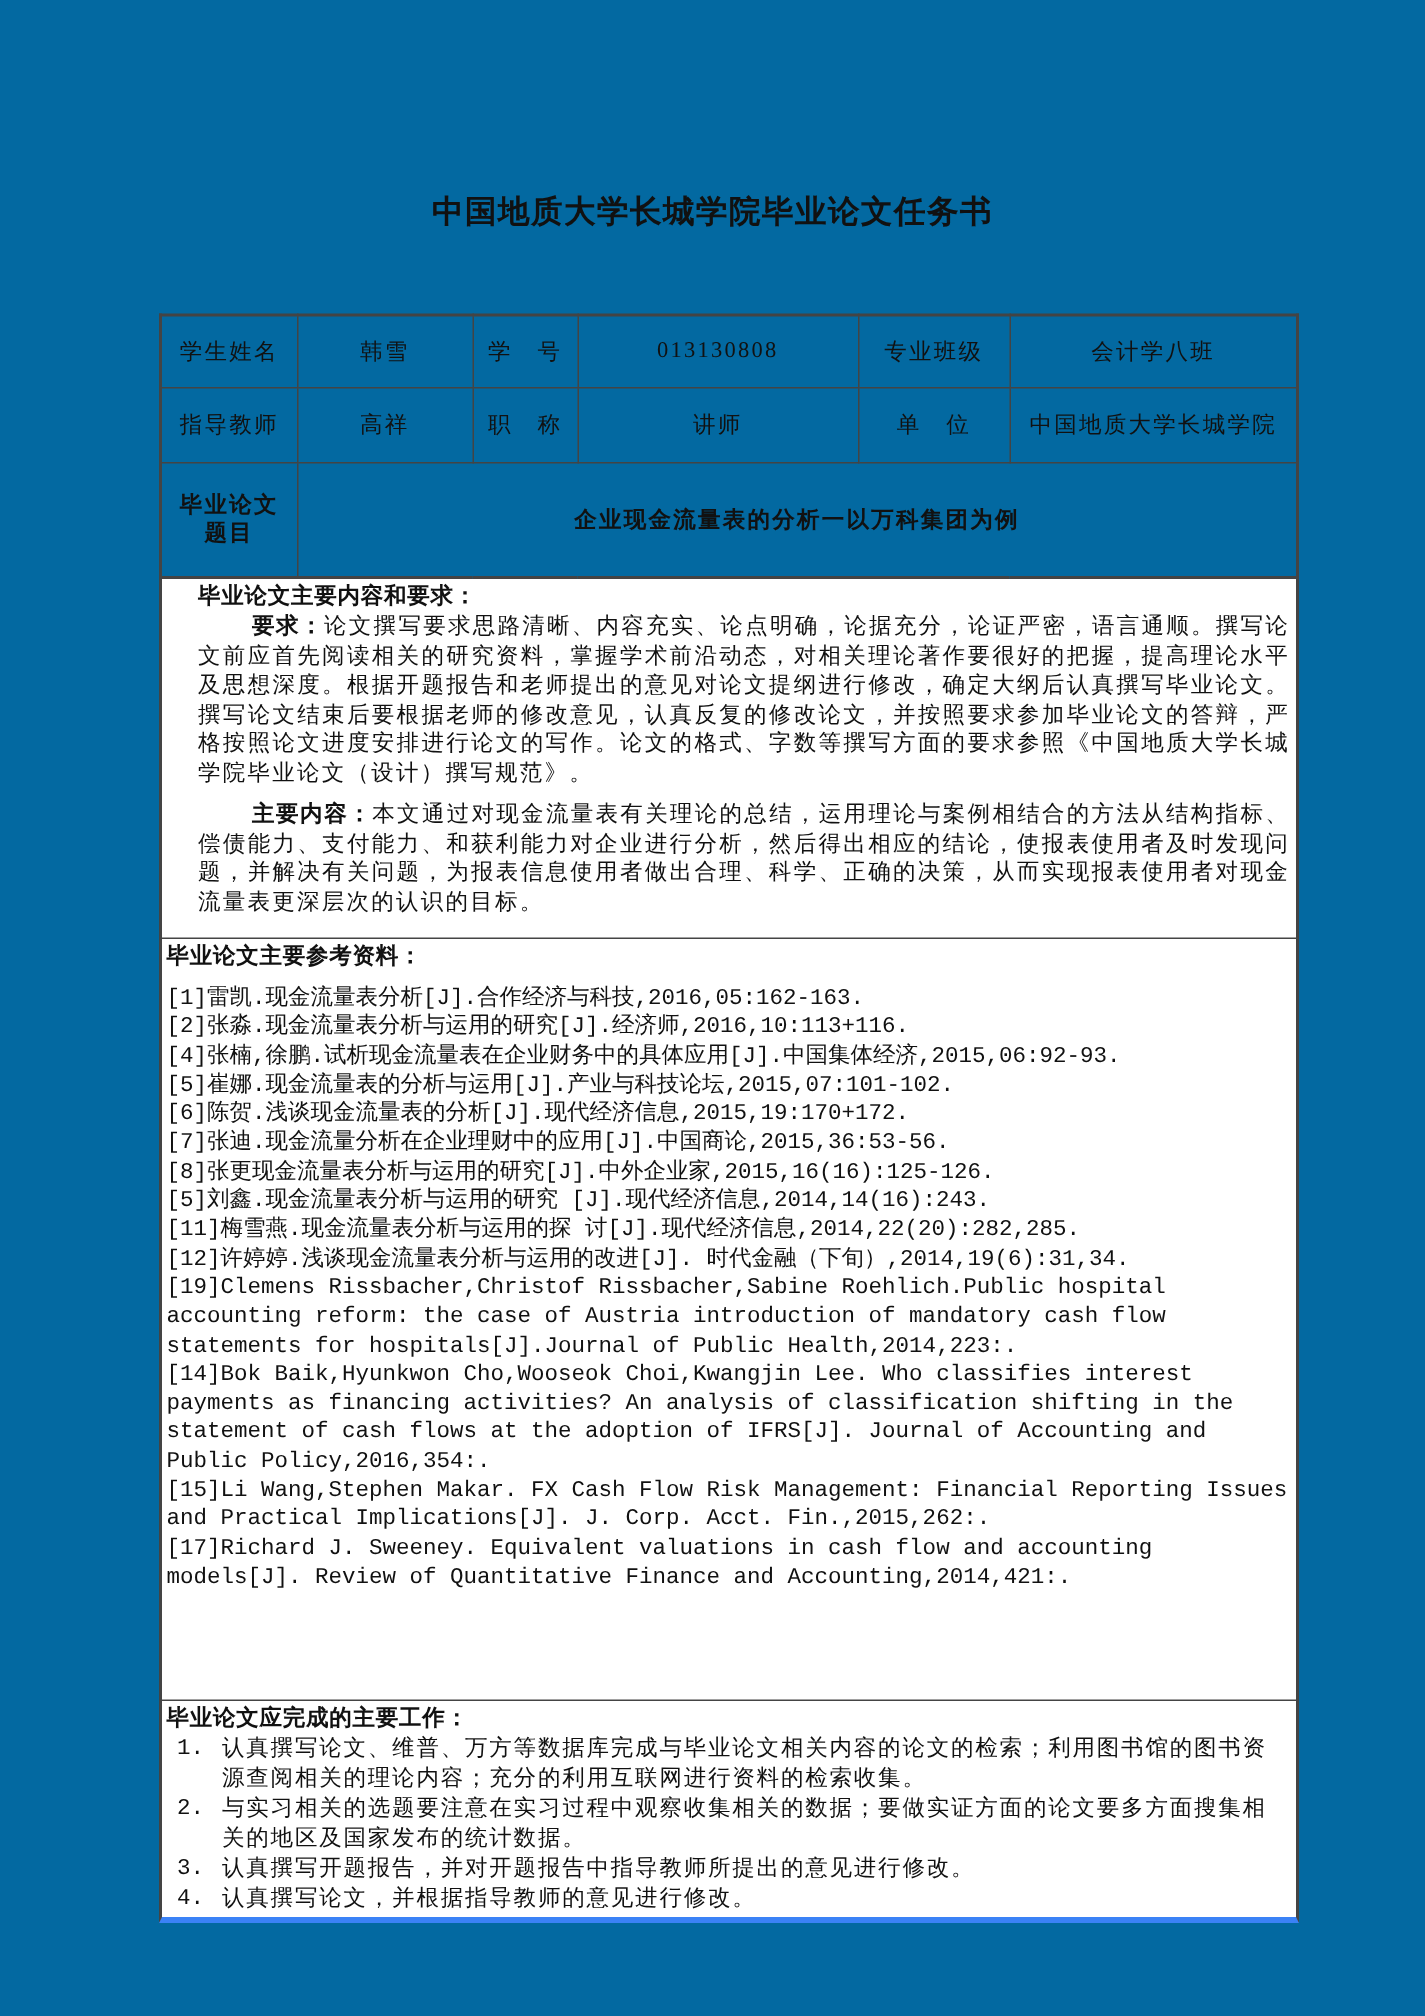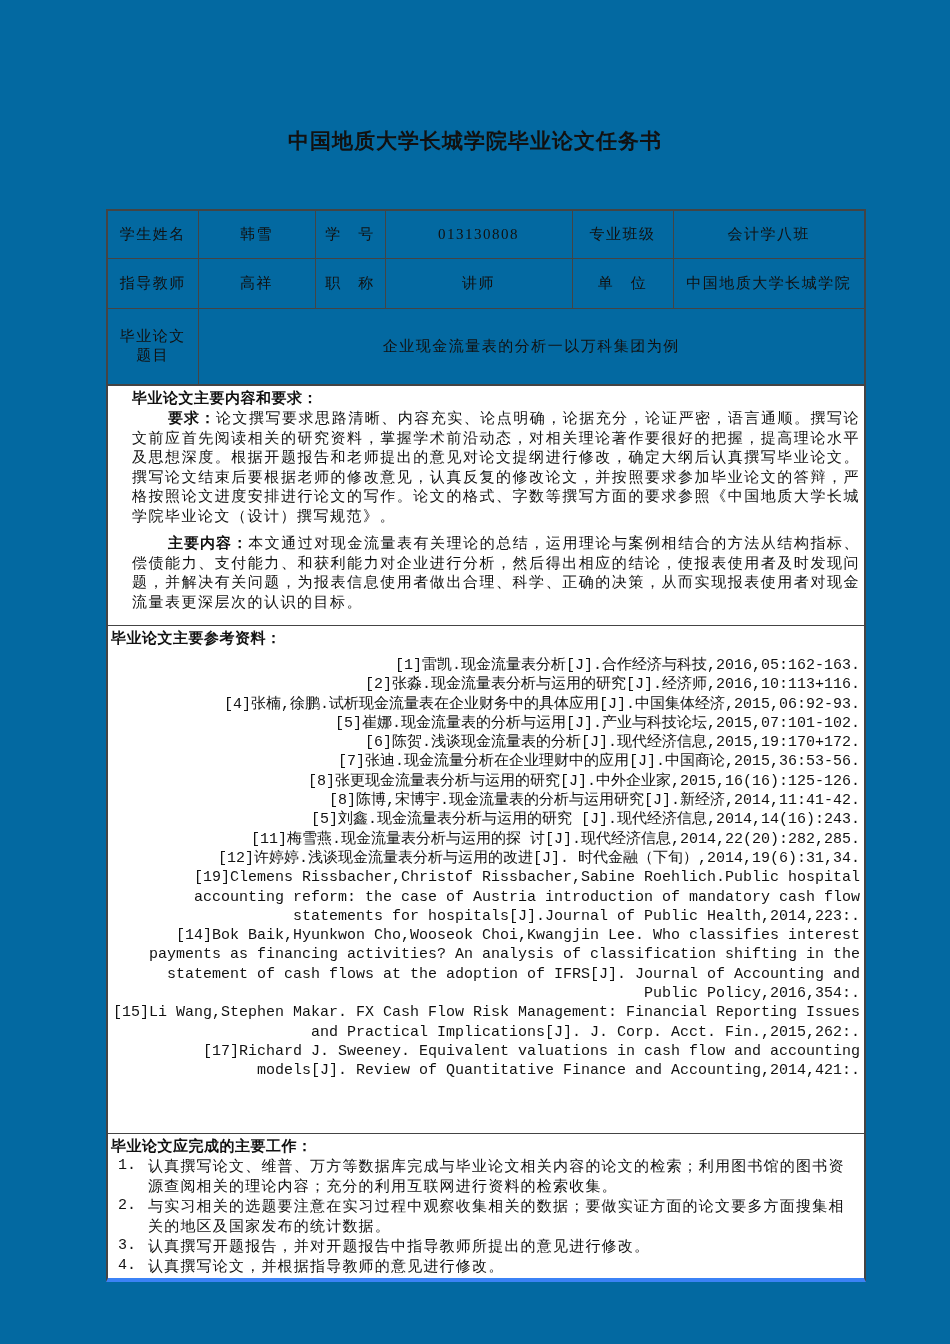--- a/index.html
+++ b/index.html
@@ -15,21 +15,21 @@
   .doc { position:absolute; left:106px; top:165px; width:760px;margin-top:44px; }
 
   table.info-table {
     border-collapse:collapse; width:760px; table-layout:fixed;
     border:2px solid #444444;
   }
   table.info-table td {
     border:1px solid #444444; text-align:center; vertical-align:middle;
     font-size:15px; letter-spacing:1.5px; padding:2px; overflow:hidden;
   }
-  tr.r1 { height:48px; } tr.r2 { height:50px; } tr.r3 { height:77px; }
+  tr.r1 { height:48px; } tr.r2 { height:50px; } tr.r3 { height:77px;font-weight:bold; }
 
   .box {
     box-sizing:border-box; width:760px;
     border-left:2px solid #444444; border-right:2px solid #444444;
     border-bottom:1px solid #444444;
     padding:2px 4px 2px 3px; background:#ffffff;
   }
   .box.content { min-height:240px;padding-left:24px; }
   .box.refs    { min-height:508px; }
   .box.work    { min-height:140px; border-bottom:4px solid #3b82f6; }
@@ -40,21 +40,21 @@
   }
   .para {
     margin:0; font-size:15px; line-height:19.5px; letter-spacing:1.5px;
     text-align:justify; text-indent:36px;
   }
   .para.first { margin-top:7px; }
   .para-label { font-family:"Liberation Sans", sans-serif; letter-spacing:1px; }
 
   .ref-list { margin-top:8px; }
   .ref-item {
-    font-size:15px; line-height:19.3px; text-align:right;
+    font-size:15px; line-height:19.3px; text-align:left;
     font-family:"Liberation Mono", monospace; word-break:break-word; margin:0;
   }
 
   .work-list { margin:0; padding:0; list-style:none; }
   .work-item { display:flex; font-size:15px; line-height:20px; letter-spacing:1.2px; }
   .work-item .num {
     flex:none; width:37px; padding-left:7px; box-sizing:border-box;
     font-family:"Liberation Mono", monospace; letter-spacing:0;
   }
   .work-item .text { flex:1; }
@@ -126,21 +126,20 @@
           <p class="ref-item">[4]张楠,徐鹏.试析现金流量表在企业财务中的具体应用[J].中国集体经济,2015,06:92-93.</p>
 
           <p class="ref-item">[5]崔娜.现金流量表的分析与运用[J].产业与科技论坛,2015,07:101-102.</p>
 
           <p class="ref-item">[6]陈贺.浅谈现金流量表的分析[J].现代经济信息,2015,19:170+172.</p>
 
           <p class="ref-item">[7]张迪.现金流量分析在企业理财中的应用[J].中国商论,2015,36:53-56.</p>
 
           <p class="ref-item">[8]张更现金流量表分析与运用的研究[J].中外企业家,2015,16(16):125-126.</p>
 
-          <p class="ref-item">[8]陈博,宋博宇.现金流量表的分析与运用研究[J].新经济,2014,11:41-42.</p>
 
           <p class="ref-item">[5]刘鑫.现金流量表分析与运用的研究 [J].现代经济信息,2014,14(16):243.</p>
 
           <p class="ref-item">[11]梅雪燕.现金流量表分析与运用的探 讨[J].现代经济信息,2014,22(20):282,285.</p>
 
           <p class="ref-item">[12]许婷婷.浅谈现金流量表分析与运用的改进[J]. 时代金融（下旬）,2014,19(6):31,34.</p>
 
           <p class="ref-item">[19]Clemens Rissbacher,Christof Rissbacher,Sabine Roehlich.Public hospital accounting reform: the case of Austria introduction of mandatory cash flow statements for hospitals[J].Journal of Public Health,2014,223:.</p>
 
           <p class="ref-item">[14]Bok Baik,Hyunkwon Cho,Wooseok Choi,Kwangjin Lee. Who classifies interest payments as financing activities? An analysis of classification shifting in the statement of cash flows at the adoption of IFRS[J]. Journal of Accounting and Public Policy,2016,354:.</p>

